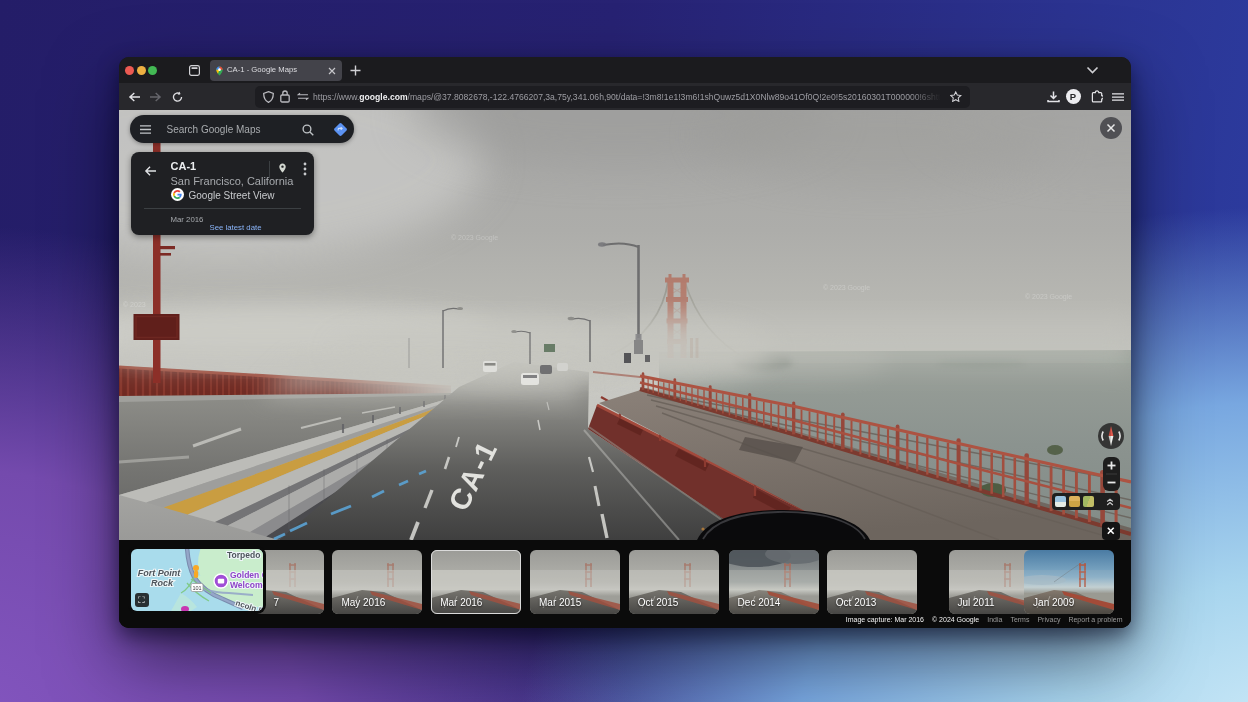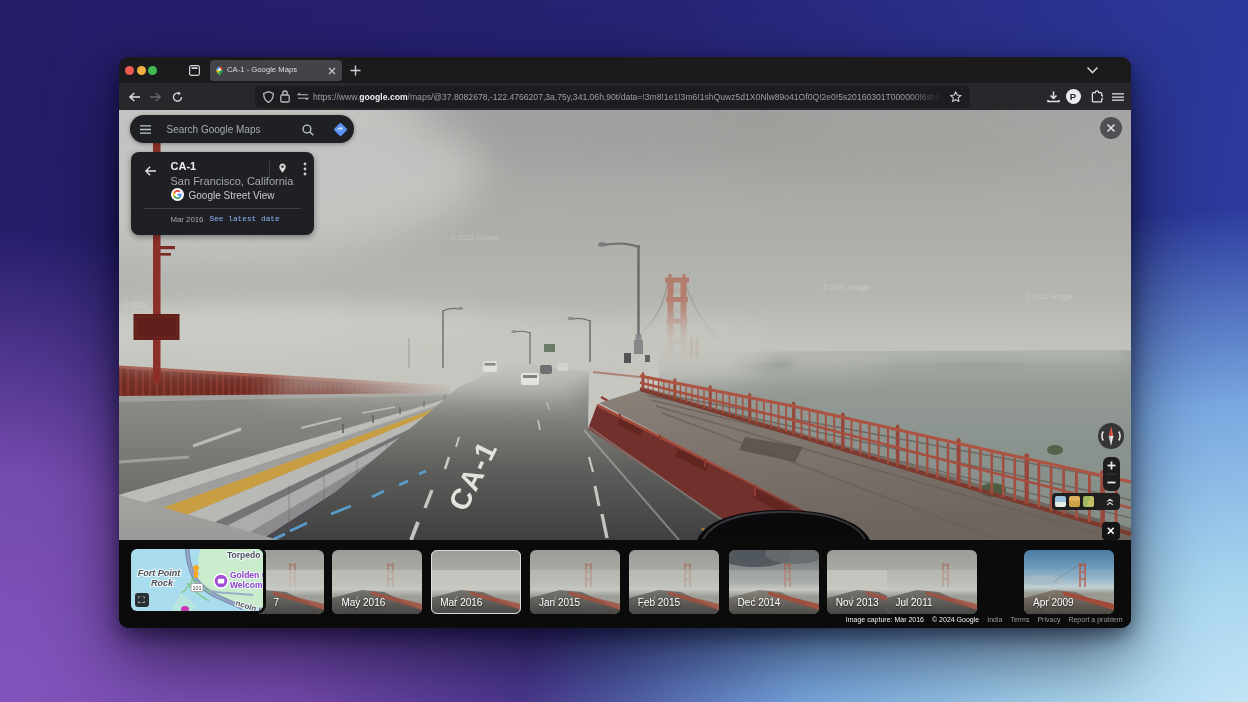--- a/index.html
+++ b/index.html
@@ -522,21 +522,21 @@
    <div style="position:absolute;left:40px;top:36px;width:13px;height:13px;border-radius:50%;background:#fff;"></div>
    <svg class="icon" style="position:absolute;left:42px;top:38px" width="9" height="9" viewBox="0 0 48 48">
     <path fill="#EA4335" d="M24 9.5c3.5 0 6.6 1.2 9.1 3.6l6.8-6.8C35.8 2.4 30.3 0 24 0 14.6 0 6.5 5.4 2.6 13.2l7.9 6.2C12.4 13.5 17.7 9.5 24 9.5z"></path>
     <path fill="#4285F4" d="M46.1 24.5c0-1.6-.1-3.1-.4-4.5H24v9h12.4c-.5 2.9-2.2 5.4-4.6 7.1l7.5 5.8c4.4-4.1 6.8-10.1 6.8-17.4z"></path>
     <path fill="#FBBC05" d="M10.5 28.6c-.5-1.4-.7-3-.7-4.6s.3-3.2.7-4.6l-7.9-6.2C1 16.1 0 19.9 0 24s1 7.9 2.6 10.8l7.9-6.2z"></path>
     <path fill="#34A853" d="M24 48c6.3 0 11.6-2.1 15.4-5.7l-7.5-5.8c-2.1 1.4-4.8 2.2-7.9 2.2-6.3 0-11.6-4-13.5-9.6l-7.9 6.2C6.5 42.6 14.6 48 24 48z"></path>
    </svg>
    <div style="position:absolute;left:58px;top:38px;font-size:10px;color:#c8cacd;">Google Street View</div>
    <div style="position:absolute;left:13px;top:56px;width:157px;height:1px;background:#3c4043;"></div>
    <div style="position:absolute;left:40px;top:63px;font-size:7.8px;color:#a6a9ad;">Mar 2016</div>
-   <div style="position:absolute;left:79px;top:63px;font-size:7.8px;color:#8ab4f8;font-family:Liberation Mono, monospace;">See latest date</div>
+   <div style="position:absolute;left:79px;top:71px;font-size:7.8px;color:#8ab4f8;">See latest date</div>
    <div style="position:absolute;left:138px;top:9px;width:1px;height:17px;background:#3c4043;"></div>
    <svg class="icon" style="position:absolute;left:146px;top:9px" width="11" height="14" viewBox="0 0 24 24">
     <path d="M12 2C8.1 2 5 5.1 5 9c0 5.2 7 13 7 13s7-7.8 7-13c0-3.9-3.1-7-7-7z" fill="#d5d9d2"></path>
     <circle cx="12" cy="9" r="2.6" fill="#1f2023"></circle>
    </svg>
    <svg class="icon" style="position:absolute;left:172px;top:10px" width="4" height="14" viewBox="0 0 4 14">
             <circle cx="2" cy="2" r="1.4" fill="#c8cacd"></circle>
             <circle cx="2" cy="7" r="1.4" fill="#c8cacd"></circle>
             <circle cx="2" cy="12" r="1.4" fill="#c8cacd"></circle>
           </svg>
@@ -723,21 +723,21 @@
                 <line x1="55" y1="15" x2="62" y2="15"></line>
                 <line x1="55" y1="22" x2="62" y2="22"></line>
                 <line x1="55" y1="29" x2="62" y2="29"></line>
               </g>
               <rect x="0" y="20" width="90" height="20" fill="#c9c9c3" opacity="0.42"></rect>
               <g stroke="#d4d4d0" stroke-width="0.8" opacity="0.6">
                 <line x1="17" y1="50" x2="13" y2="58"></line>
                 <line x1="26" y1="46" x2="24" y2="51"></line>
               </g>
             </svg>
-            <span>Jan 2015</span>
+            <span>Mar 2015</span>
           </div>
           <div class="th" style="left:510.3px">
             <svg width="90" height="64" viewBox="0 0 90 64">
               <defs>
                 <linearGradient id="kfog5s" x1="0" y1="0" x2="0" y2="1">
                   <stop offset="0" stop-color="#9b9b97"></stop>
                   <stop offset="0.5" stop-color="#b3b3ad"></stop>
                   <stop offset="0.62" stop-color="#c5c5bf"></stop>
                   <stop offset="0.72" stop-color="#9e9e98"></stop>
                 </linearGradient>
@@ -755,21 +755,21 @@
                 <line x1="55" y1="15" x2="62" y2="15"></line>
                 <line x1="55" y1="22" x2="62" y2="22"></line>
                 <line x1="55" y1="29" x2="62" y2="29"></line>
               </g>
               <rect x="0" y="20" width="90" height="20" fill="#c9c9c3" opacity="0.5"></rect>
               <g stroke="#d4d4d0" stroke-width="0.8" opacity="0.6">
                 <line x1="17" y1="50" x2="13" y2="58"></line>
                 <line x1="26" y1="46" x2="24" y2="51"></line>
               </g>
             </svg>
-            <span>Feb 2015</span>
+            <span>Oct 2015</span>
           </div>
           <div class="th" style="left:610.1px">
             <svg width="90" height="64" viewBox="0 0 90 64">
               <defs>
                 <linearGradient id="kstorms" x1="0" y1="0" x2="0" y2="1">
                   <stop offset="0" stop-color="#6d7275"></stop>
                   <stop offset="0.5" stop-color="#9aa09e"></stop>
                   <stop offset="0.62" stop-color="#c6c8c2"></stop>
                   <stop offset="0.72" stop-color="#9a9a94"></stop>
                 </linearGradient>
@@ -814,23 +814,23 @@
               </defs>
               <rect width="90" height="64" fill="url(#kfog4s)"></rect>
               <polygon points="0,64 0,48 30,40 52,42 90,60 90,64" fill="url(#kfog4r)"></polygon>
               <polygon points="38,41 90,54 90,60 40,45" fill="#a0503f" opacity="0.85"></polygon>
               <rect x="0" y="20" width="90" height="20" fill="#c9c9c3" opacity="0.8"></rect>
               <g stroke="#d4d4d0" stroke-width="0.8" opacity="0.6">
                 <line x1="17" y1="50" x2="13" y2="58"></line>
                 <line x1="26" y1="46" x2="24" y2="51"></line>
               </g>
             </svg>
-            <span>Nov 2013</span>
-          </div>
-          <div class="th" style="left:768px">
+            <span>Oct 2013</span>
+          </div>
+          <div class="th" style="left:830px">
             <svg width="90" height="64" viewBox="0 0 90 64">
               <defs>
                 <linearGradient id="kfog3s" x1="0" y1="0" x2="0" y2="1">
                   <stop offset="0" stop-color="#9b9b97"></stop>
                   <stop offset="0.5" stop-color="#b3b3ad"></stop>
                   <stop offset="0.62" stop-color="#c5c5bf"></stop>
                   <stop offset="0.72" stop-color="#9e9e98"></stop>
                 </linearGradient>
                 <linearGradient id="kfog3r" x1="0" y1="0" x2="0" y2="1">
                   <stop offset="0" stop-color="#76746e"></stop>
@@ -882,18 +882,18 @@
                 <line x1="55" y1="15" x2="62" y2="15"></line>
                 <line x1="55" y1="22" x2="62" y2="22"></line>
                 <line x1="55" y1="29" x2="62" y2="29"></line>
               </g>
               <rect x="0" y="20" width="90" height="20" fill="#c9c9c3" opacity="0.12"></rect>
               <g stroke="#d4d4d0" stroke-width="0.8" opacity="0.6">
                 <line x1="17" y1="50" x2="13" y2="58"></line>
                 <line x1="26" y1="46" x2="24" y2="51"></line>
               </g>
             </svg>
-            <span>Apr 2009</span>
+            <span>Jan 2009</span>
           </div>
    <div class="attr"><span>Image capture: Mar 2016</span><span>© 2024 Google</span><span class="dim">India</span><span class="dim">Terms</span><span class="dim">Privacy</span><span class="dim">Report a problem</span></div>
   </div>
  </div>
 </div>
 </div>
 </body></html>

